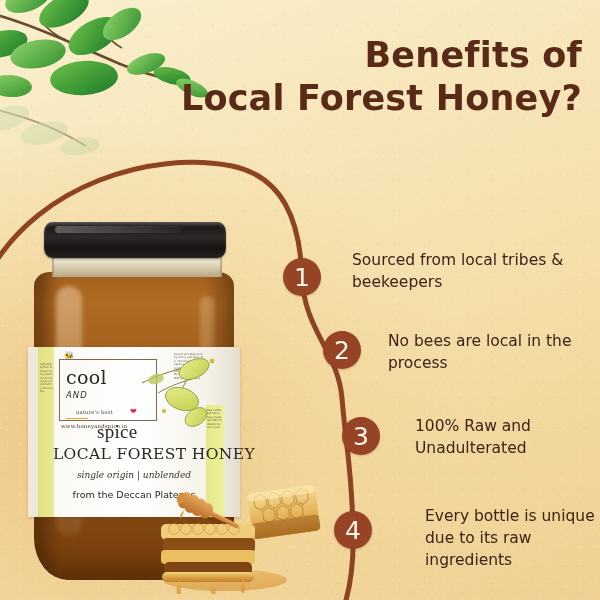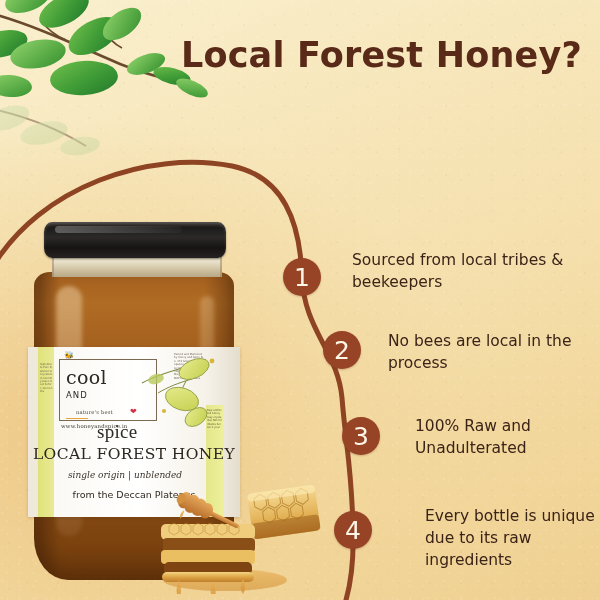--- a/index.html
+++ b/index.html
@@ -128,21 +128,21 @@
     position:absolute;left:31px;top:12px;width:96px;height:60px;
     border:1.2px solid #7a6a52;
   }
   .logo-honey{
     position:absolute;left:6px;top:6px;
     font-family:"DejaVu Serif", serif;font-size:19px;color:#2e2a23;letter-spacing:.3px;
   }
   .logo-and{
     position:absolute;left:6px;top:30px;
     font-family:"DejaVu Sans", sans-serif;font-size:8.5px;color:#2e2a23;
-    letter-spacing:1px;border-bottom:1.6px solid #e8a33a;padding-bottom:18px;
+    letter-spacing:1px;border-bottom:1.6px solid #e8a33a;padding-bottom:18px;font-style:italic;
   }
   .logo-spice{
     position:absolute;left:37px;top:26px;
     font-family:Liberation Serif, serif;font-size:19px;color:#2e2a23;letter-spacing:.3px;margin-top:35px;
   }
   .logo-tag{
     position:absolute;left:16px;top:49px;
     font-family:"DejaVu Serif", serif;font-size:5.2px;color:#4a4238;letter-spacing:.2px;
   }
   .logo-heart{position:absolute;left:70px;top:47px;color:#d7314a;font-size:8px;}
@@ -150,24 +150,25 @@
     position:absolute;left:33px;top:76px;
     font-family:"DejaVu Serif", serif;font-size:5.4px;color:#3d362c;letter-spacing:.2px;
   }
   .bee{position:absolute;left:36px;top:4px;font-size:8px;}
   .leafart{position:absolute;right:14px;top:6px;width:92px;height:86px;}
 
   .prod-name{
     position:absolute;left:0;top:98px;width:212px;text-align:center;
     font-family:"DejaVu Serif", serif;font-size:15.5px;color:#2b2620;
     letter-spacing:.4px;
+    padding-left:20px;
   }
   .prod-sub{
-    position:absolute;left:0;top:123px;width:212px;
-    font-family:"DejaVu Serif", serif;font-size:9px;color:#3a332a;font-style:italic;padding-left:40px;
+    position:absolute;left:0;top:123px;width:212px;text-align:center;
+    font-family:"DejaVu Serif", serif;font-size:9px;color:#3a332a;font-style:italic;
   }
   .prod-origin{
     position:absolute;left:0;top:142px;width:212px;text-align:center;
     font-family:"DejaVu Sans", sans-serif;font-size:9.5px;color:#2f2a22;
   }
 
   
   .comb{position:absolute;left:145px;top:476px;width:180px;height:118px;}
 </style>
 </head>
@@ -213,20 +214,21 @@
     <ellipse cx="108" cy="46" rx="28" ry="15" fill="url(#lg)" transform="rotate(-30 108 46)"></ellipse>
     <ellipse cx="136" cy="34" rx="22" ry="12" fill="url(#lg2)" transform="rotate(-36 136 34)"></ellipse>
     <ellipse cx="98" cy="88" rx="34" ry="17" fill="url(#lg)" transform="rotate(-4 98 88)"></ellipse>
     <ellipse cx="24" cy="96" rx="22" ry="11" fill="url(#lg2)" transform="rotate(4 24 96)"></ellipse>
     <ellipse cx="160" cy="74" rx="20" ry="9" fill="url(#lg2)" transform="rotate(-20 160 74)"></ellipse>
     <ellipse cx="186" cy="86" rx="19" ry="8" fill="url(#lg)" transform="rotate(14 186 86)"></ellipse>
     <ellipse cx="206" cy="98" rx="17" ry="7" fill="url(#lg2)" transform="rotate(24 206 98)"></ellipse>
   </svg>
 
   <div class="headline">
+    <span>Benefits of</span>
     <span class="l2">Local Forest Honey?</span>
   </div>
 
   <svg class="arc" viewBox="0 0 600 600">
     <path d="M-8 268 C 40 186 150 150 232 166 C 284 177 300 222 302 277
              C 304 330 338 352 342 398 C 346 448 352 470 353 530
              C 354 566 350 586 346 600" stroke="#8e4423" stroke-width="5" fill="none" stroke-linecap="round"></path>
   </svg>
 
   <div class="jar">

